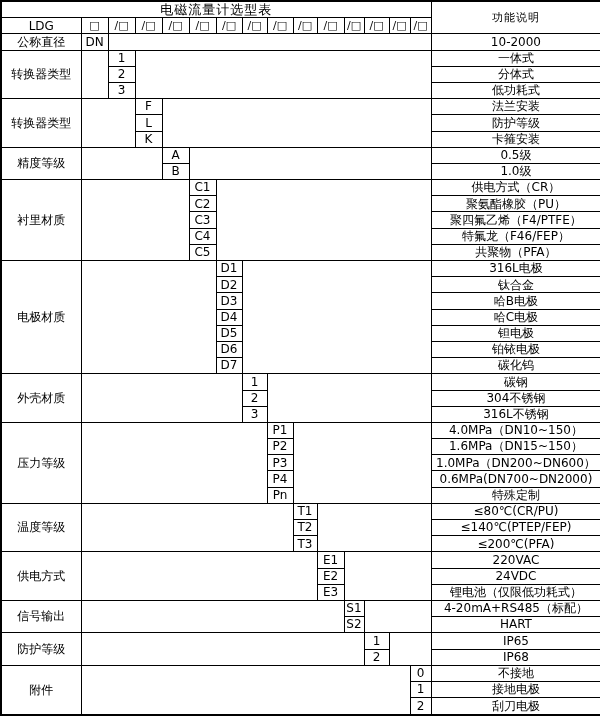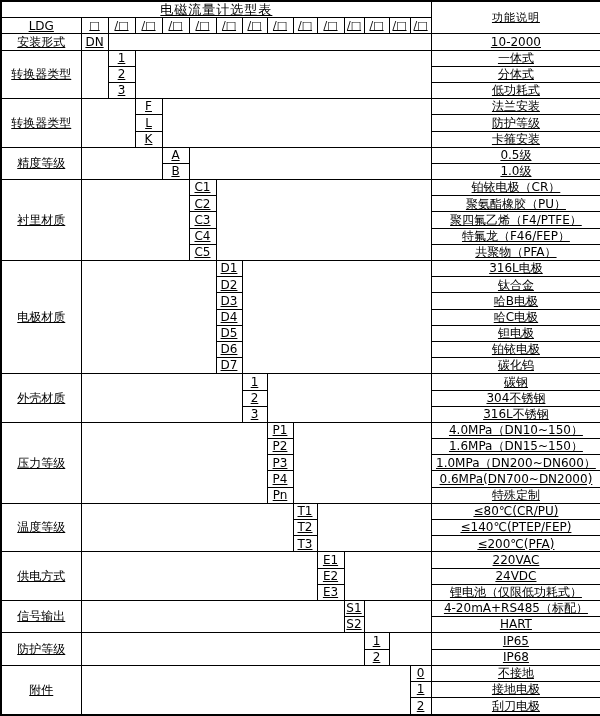--- a/index.html
+++ b/index.html
@@ -1,16 +1,16 @@
 <!DOCTYPE html>
 <html><head>
 <meta charset="utf-8">
 <style>
   html,body{margin:0;padding:0;background:#ffffff;}
-  #sheet{width:520px;height:716px;text-decoration:underline;}
+  #sheet{width:520px;height:716px;}
   table.sel{
     border-collapse:collapse;
     table-layout:fixed;
     width:600px;height:716px;
     border:2px solid #000;
     font-family:"DejaVu Sans", sans-serif;
     font-size:12px;
     color:#000;
     background:#fff;
   }
@@ -73,21 +73,21 @@
     <td class="slot">/□</td>
     <td class="slot">/□</td>
     <td class="slot">/□</td>
     <td class="slot">/□</td>
     <td class="slot">/□</td>
     <td class="slot">/□</td>
     <td class="slot">/□</td>
   </tr>
 
   <tr>
-    <td class="lab al">安装形式</td>
+    <td class="lab al">公称直径</td>
     <td class="code">DN</td>
     <td class="empty" colspan="13"></td>
     <td class="fn">10-2000</td>
   </tr>
 
   <tr>
     <td class="lab" rowspan="3">转换器类型</td>
     <td class="empty" rowspan="3"></td>
     <td class="code">1</td>
     <td class="empty" colspan="12" rowspan="3"></td>
@@ -128,21 +128,21 @@
   <tr>
     <td class="code">B</td>
     <td class="fn">1.0级</td>
   </tr>
 
   <tr>
     <td class="lab" rowspan="5">衬里材质</td>
     <td class="empty" colspan="4" rowspan="5"></td>
     <td class="code">C1</td>
     <td class="empty" colspan="9" rowspan="5"></td>
-    <td class="fn">铂铱电极（CR）</td>
+    <td class="fn">供电方式（CR）</td>
   </tr>
   <tr>
     <td class="code">C2</td>
     <td class="fn">聚氨酯橡胶（PU）</td>
   </tr>
   <tr>
     <td class="code">C3</td>
     <td class="fn">聚四氟乙烯（F4/PTFE）</td>
   </tr>
   <tr>

